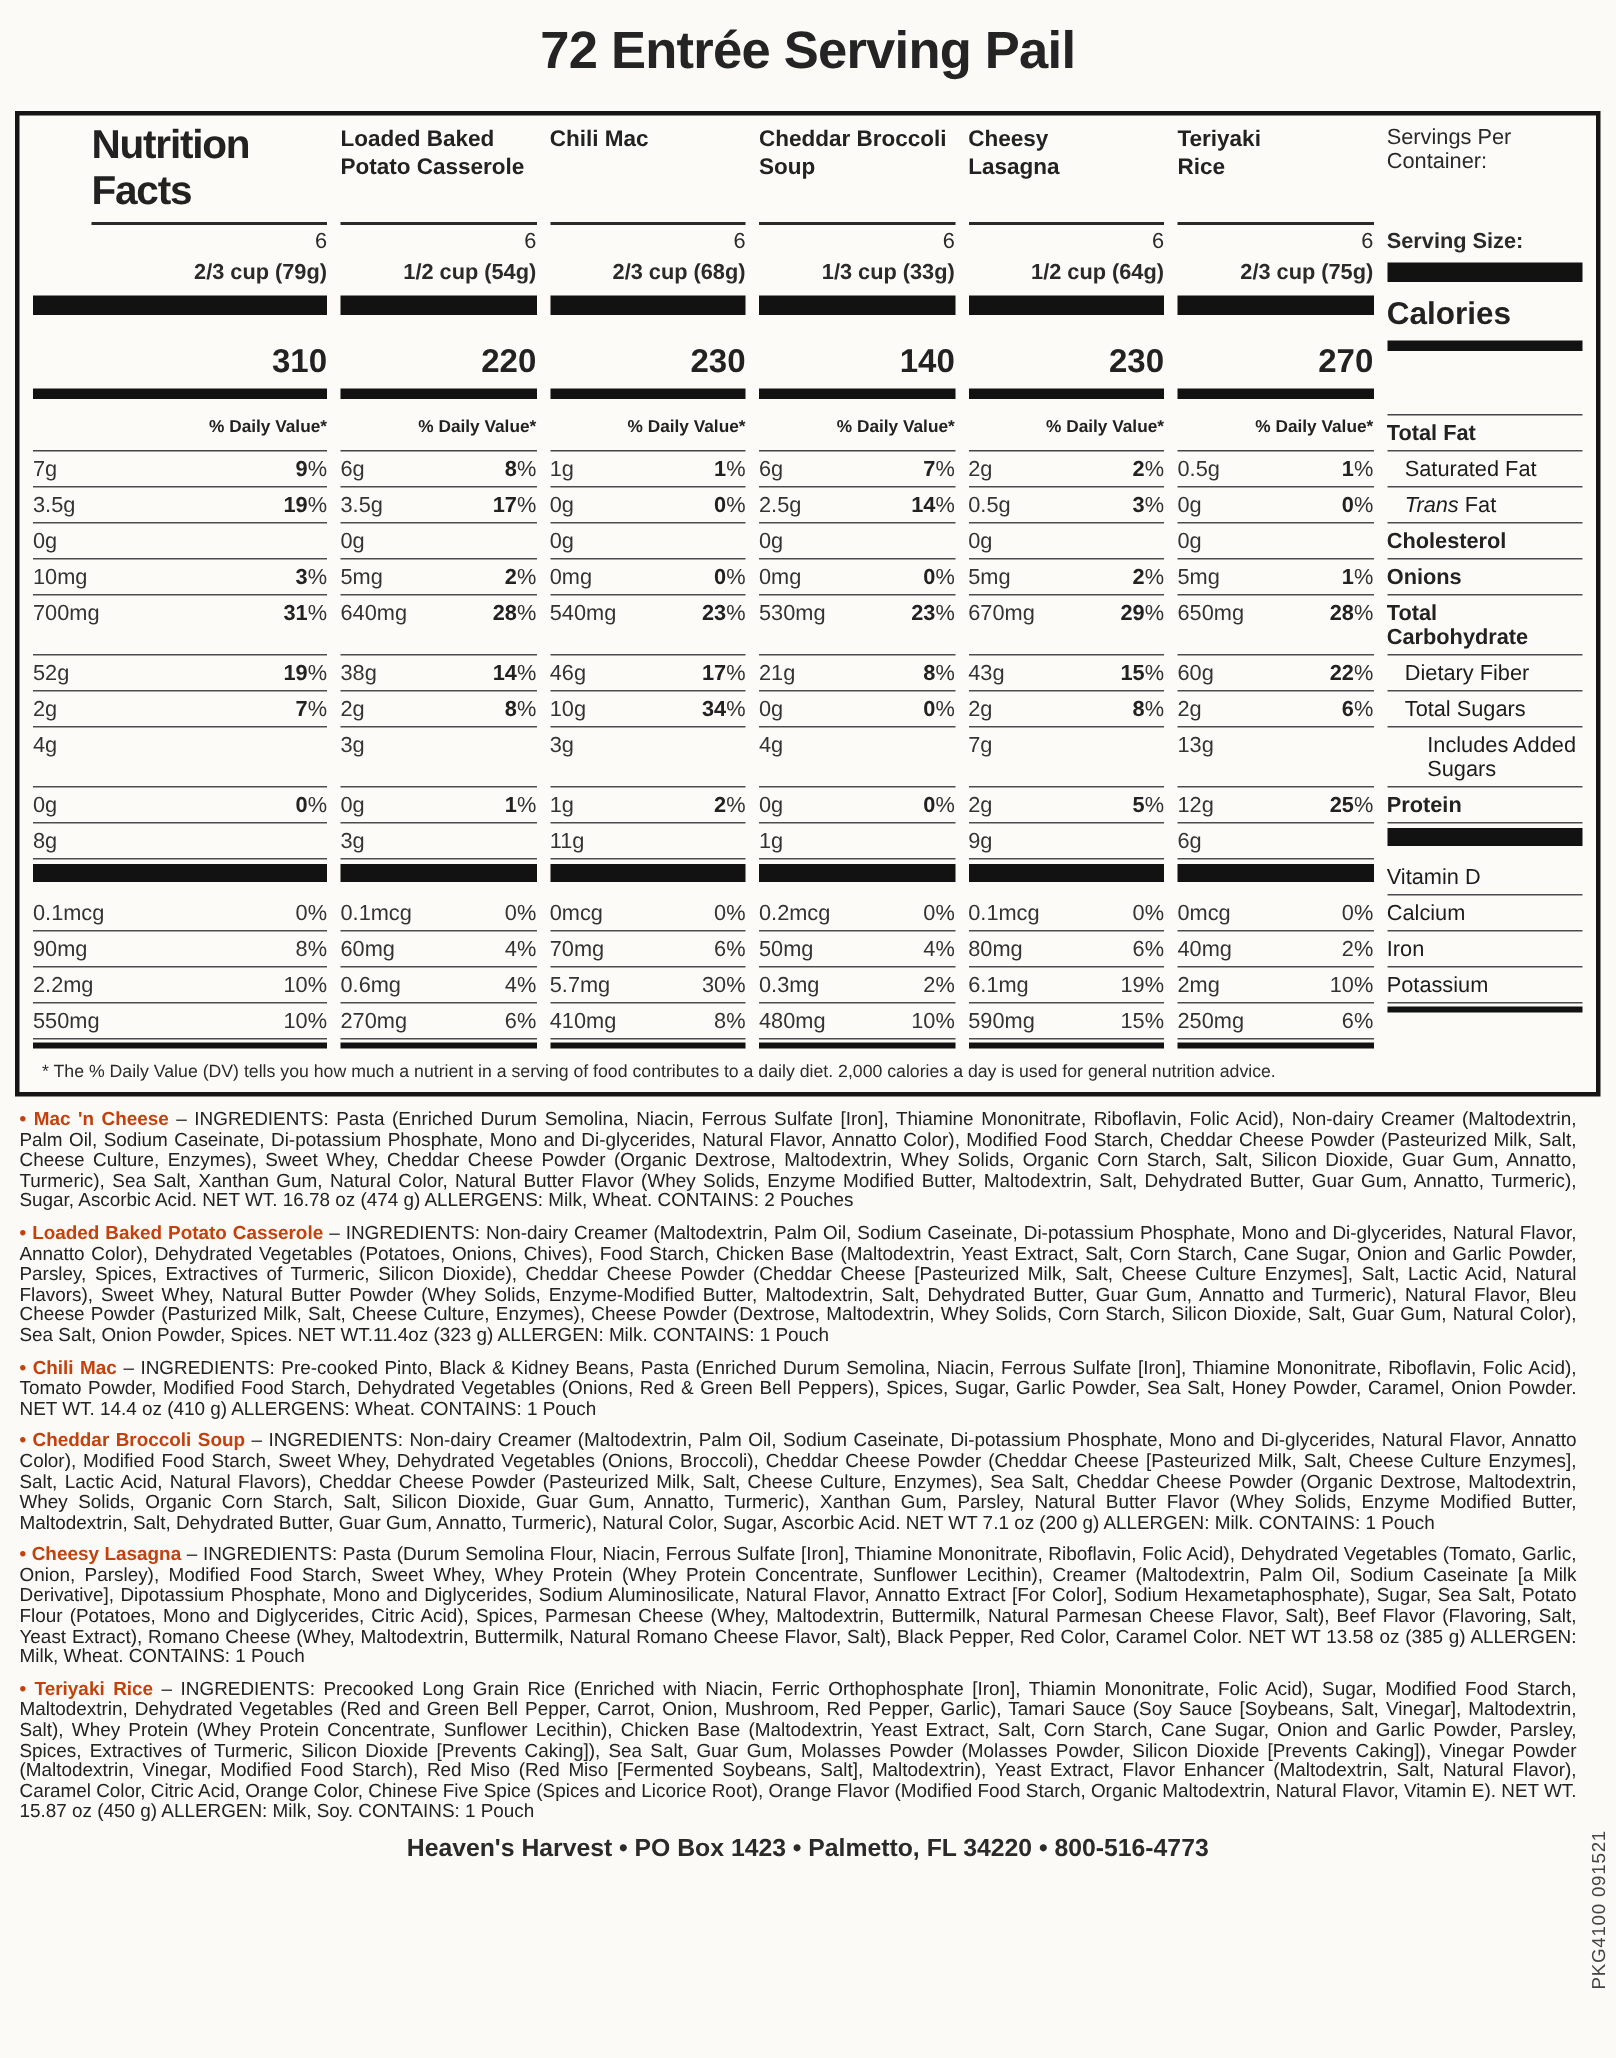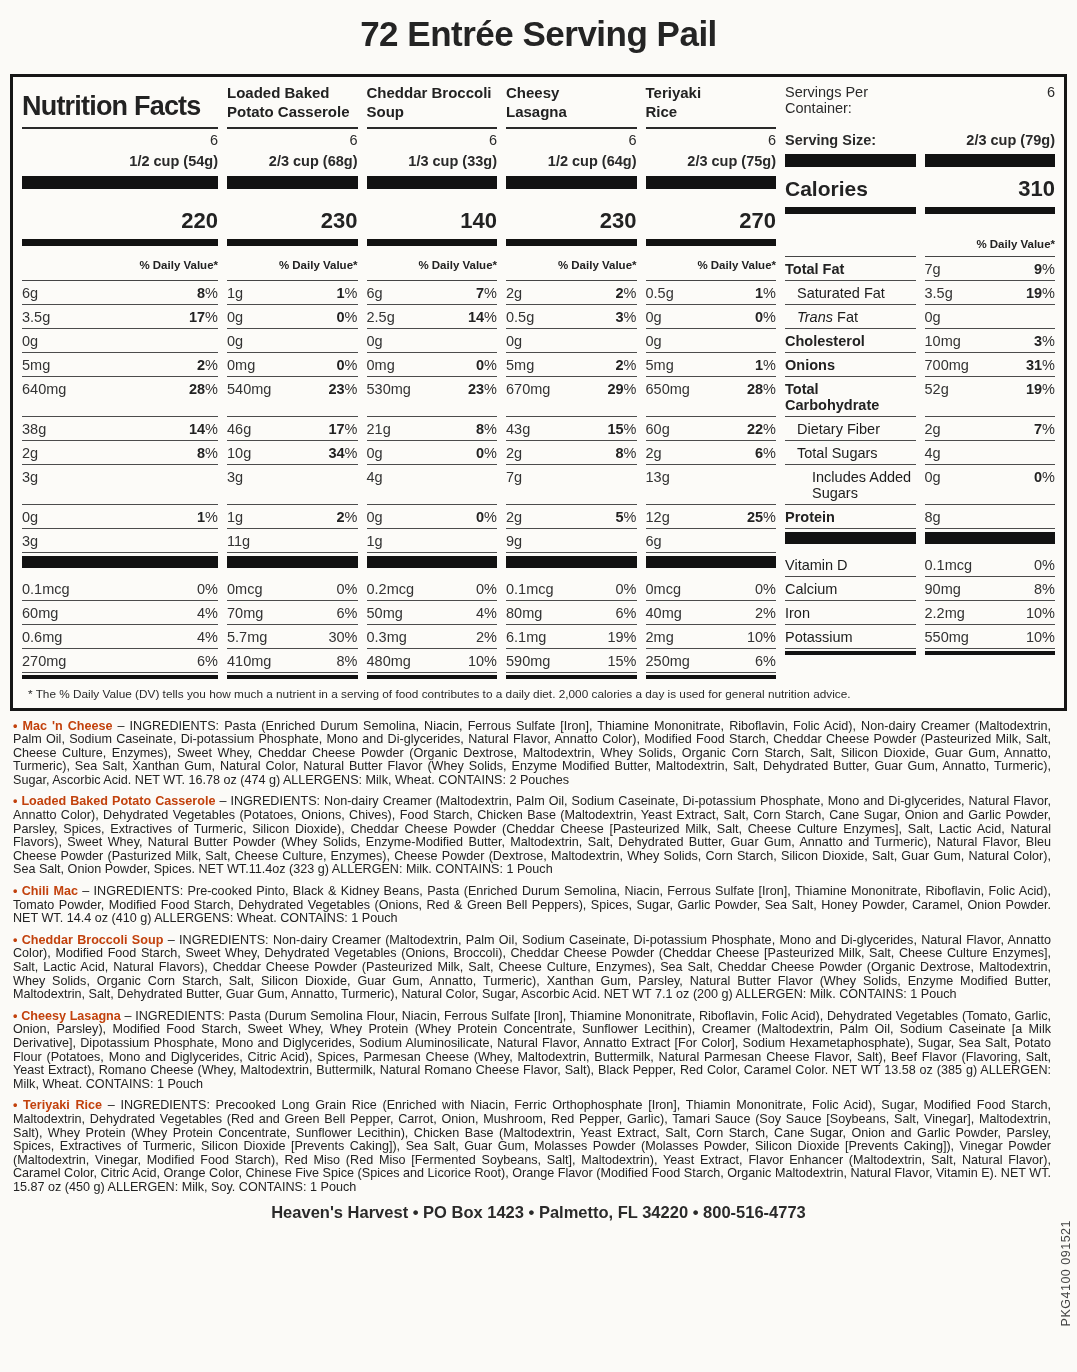--- a/index.html
+++ b/index.html
@@ -23,21 +23,21 @@
     display:grid;
     grid-template-columns:196px repeat(6,1fr);
     column-gap:9px;
     align-items:stretch;
   }
   .cell{min-width:0;}
   
   .hcell{border-bottom:2px solid #2a2a2a;padding-bottom:5px;}
   .heading{
     font-size:27px;font-weight:bold;letter-spacing:-0.8px;
-    display:flex;align-items:flex-end;color:#222;
+    display:flex;align-items:flex-end;color:#222;margin-left:39px;
   }
   .prod-hdr{font-weight:bold;font-size:15px;line-height:1.25;padding-top:3px;color:#222;}
   
   .srow{font-size:14.5px;padding:3px 0 2px;color:#2a2a2a;}
   .val-r{text-align:right;}
   .bold{font-weight:bold;}
   
   .barcell{background:#121212;}
   .b14{height:13px;margin:4px 0 5px;}
   .b6{height:7px;margin:3px 0 1px;}
@@ -85,20 +85,23 @@
 <body>
 
 <div class="page-title">72 Entrée Serving Pail</div>
 
 <div class="nf-box">
   <div class="nf-grid" id="nf-grid">
       <div class="cell hcell heading">Nutrition Facts</div>
       <div class="cell hcell prod-hdr">
         <div>Loaded Baked</div>
         <div>Potato Casserole</div>
+      </div>
+      <div class="cell hcell prod-hdr">
+        <div>Chili Mac</div>
       </div>
       <div class="cell hcell prod-hdr">
         <div>Cheddar Broccoli</div>
         <div>Soup</div>
       </div>
       <div class="cell hcell prod-hdr">
         <div>Cheesy</div>
         <div>Lasagna</div>
       </div>
       <div class="cell hcell prod-hdr">

